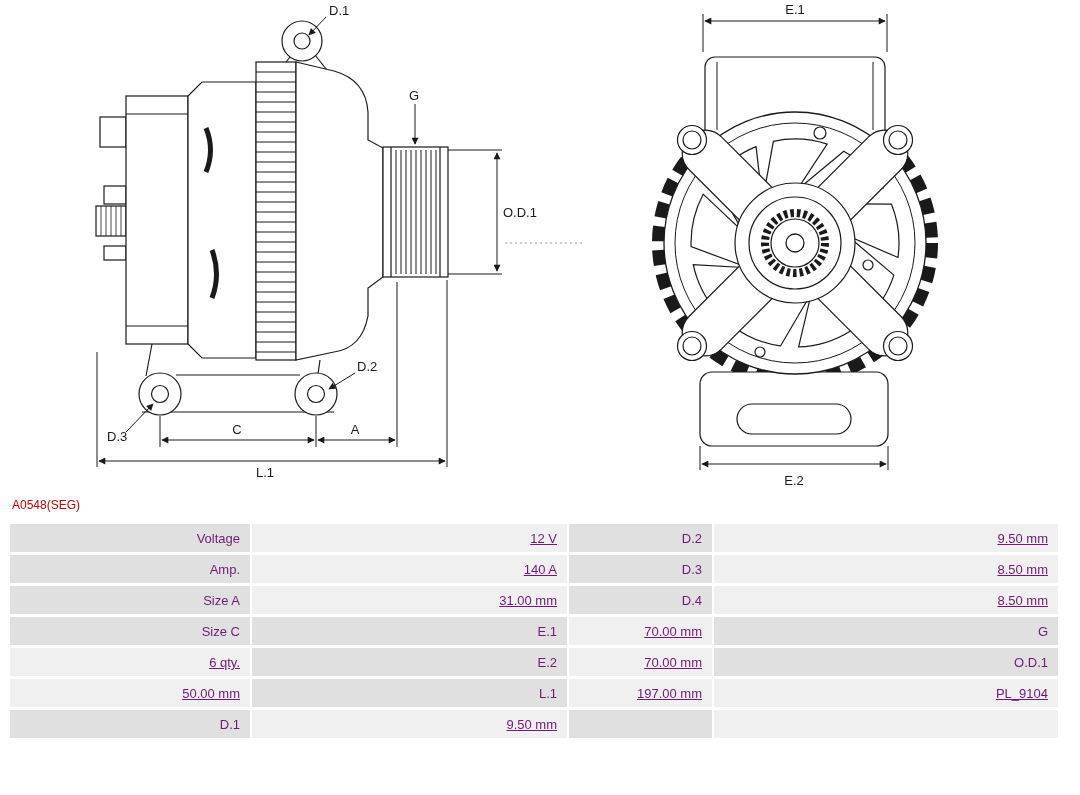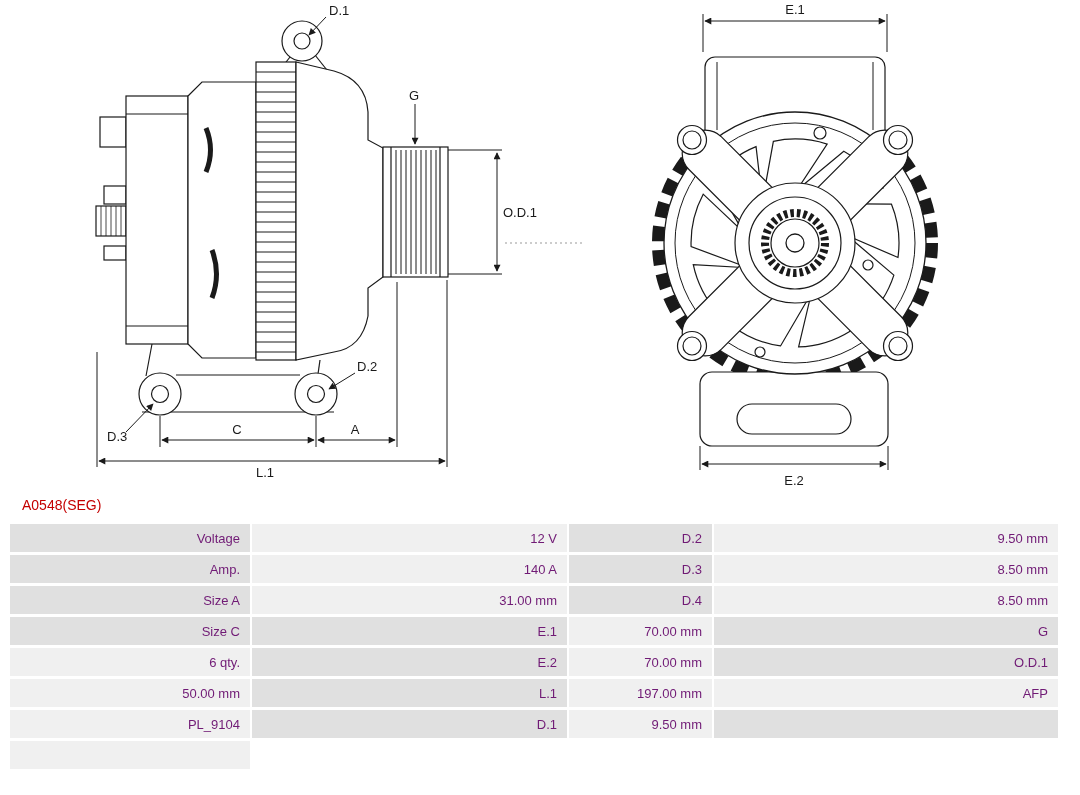--- a/index.html
+++ b/index.html
@@ -1,24 +1,24 @@
 <!DOCTYPE html>
 <html><head>
 <meta charset="utf-8">
 <style>
   html,body{margin:0;padding:0;background:#ffffff;}
   body{font-family:"Liberation Sans",sans-serif;}
   .page{width:1080px;height:795px;background:#fff;overflow:hidden;border-radius:14px;}
   svg text{font-family:"Liberation Sans",sans-serif;font-size:13px;fill:#1a1a1a;}
   .drawing{display:block;}
-  .partno{height:26px;line-height:26px;font-size:14px;padding-left:22px;color:#c40000;}
+  .partno{height:26px;line-height:26px;font-size:12px;padding-left:12px;color:#c40000;}
   .spec-table{display:grid;grid-template-columns:240px 315px 143px 344px;gap:3px 2px;margin:6px 12px 0 10px;}
   .cell{height:28px;line-height:30px;text-align:right;padding-right:10px;font-size:13px;color:#701a75;box-sizing:border-box;overflow:hidden;white-space:nowrap;}
   .cell.lab{background:#e0e0e0;}
-  .cell.val{background:#f0f0f0;}
+  .cell.val{background:#f0f0f0;text-decoration:underline;}
 </style>
 </head>
 <body>
 
 <div class="page">
 
   <svg class="drawing" width="1080" height="492" viewBox="0 0 1080 492" stroke-linecap="butt" stroke-linejoin="miter">
     <defs>
       <marker id="arrE" viewBox="0 0 10 10" refX="9" refY="5" markerWidth="9" markerHeight="7" orient="auto-start-reverse">
         <path d="M0,0 L10,5 L0,10 z" fill="#1a1a1a"></path>
@@ -208,21 +208,20 @@
     <div class="cell lab">G</div>
     <div class="cell val">6 qty.</div>
     <div class="cell lab">E.2</div>
     <div class="cell val">70.00 mm</div>
 
     <div class="cell lab">O.D.1</div>
     <div class="cell val">50.00 mm</div>
     <div class="cell lab">L.1</div>
     <div class="cell val">197.00 mm</div>
 
-    <div class="cell val">AFP</div>
     <div class="cell val">PL_9104</div>
 
     <div class="cell lab">D.1</div>
     <div class="cell val">9.50 mm</div>
     <div class="cell lab"></div>
     <div class="cell val"></div>
   </div>
 
 </div>
 

